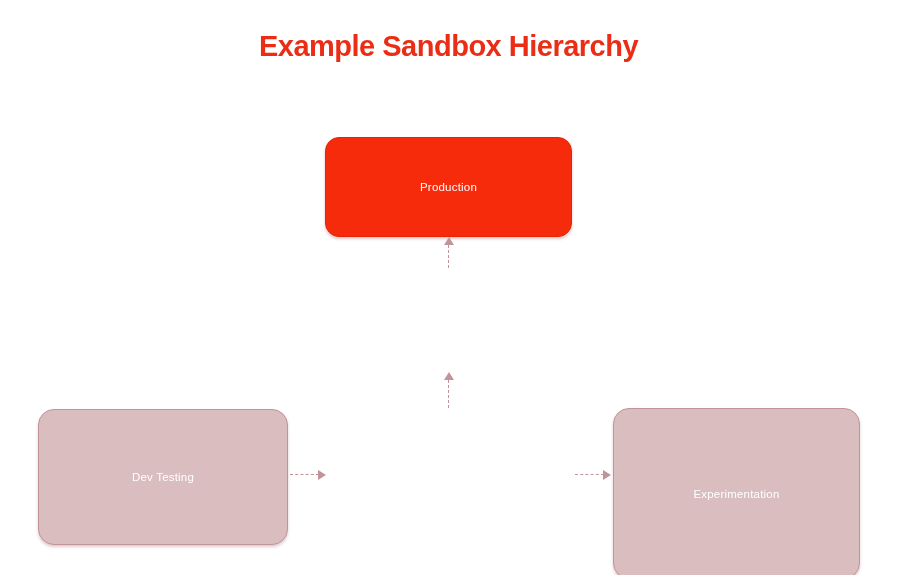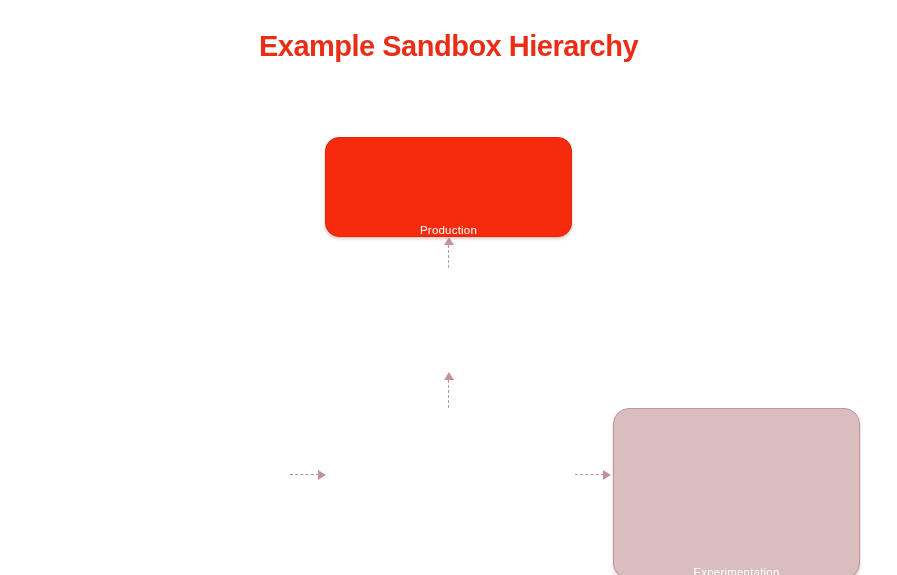--- a/index.html
+++ b/index.html
@@ -29,21 +29,21 @@
     width: 100%;
     text-align: center;
     font-size: 29px;
     font-weight: 700;
     letter-spacing: -0.5px;
     color: var(--title-color);
   }
   .node {
     position: absolute;
     display: flex;
-    align-items: flex-end;
+    align-items: center;
     justify-content: center;
     text-align: center;
     color: var(--label-text);
     font-size: 11.5px;
     letter-spacing: 0.2px;
   }
   .node.primary {
     background: var(--primary-fill);
     border: 1px solid var(--primary-border);
     border-radius: 14px;
@@ -103,20 +103,23 @@
 
 <div class="canvas">
 
   <div class="title">Example Sandbox Hierarchy</div>
 
   <div class="node primary node-production">
     <span>Production</span>
   </div>
 
 
+  <div class="node secondary node-dev-testing">
+    <span>Dev Testing</span>
+  </div>
 
 
   <div class="node secondary node-experimentation">
     <span>Experimentation</span>
   </div>
 
   <div class="arrow-line-v edge-stage-to-prod-line"></div>
   <div class="arrowhead-up edge-stage-to-prod-head"></div>
 
   <div class="arrow-line-v edge-team-to-stage-line"></div>

